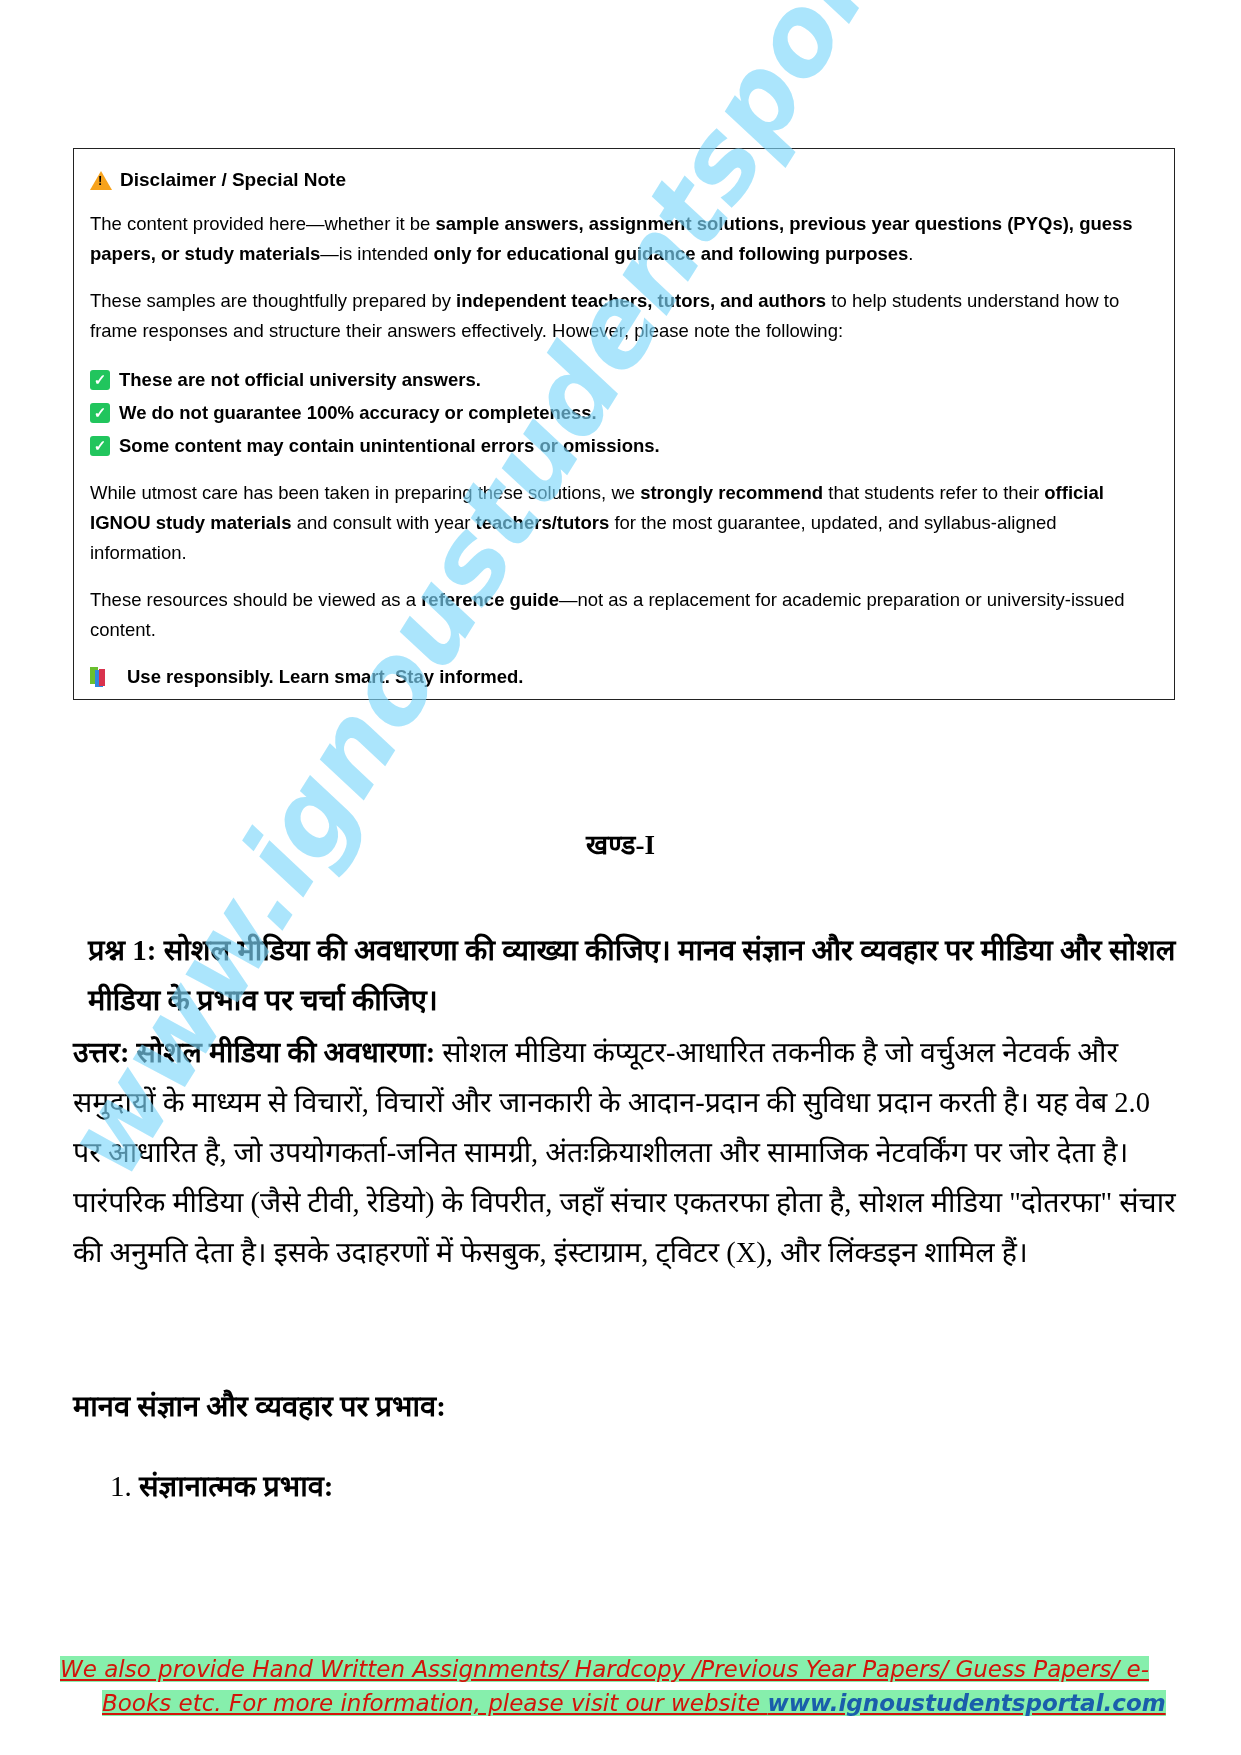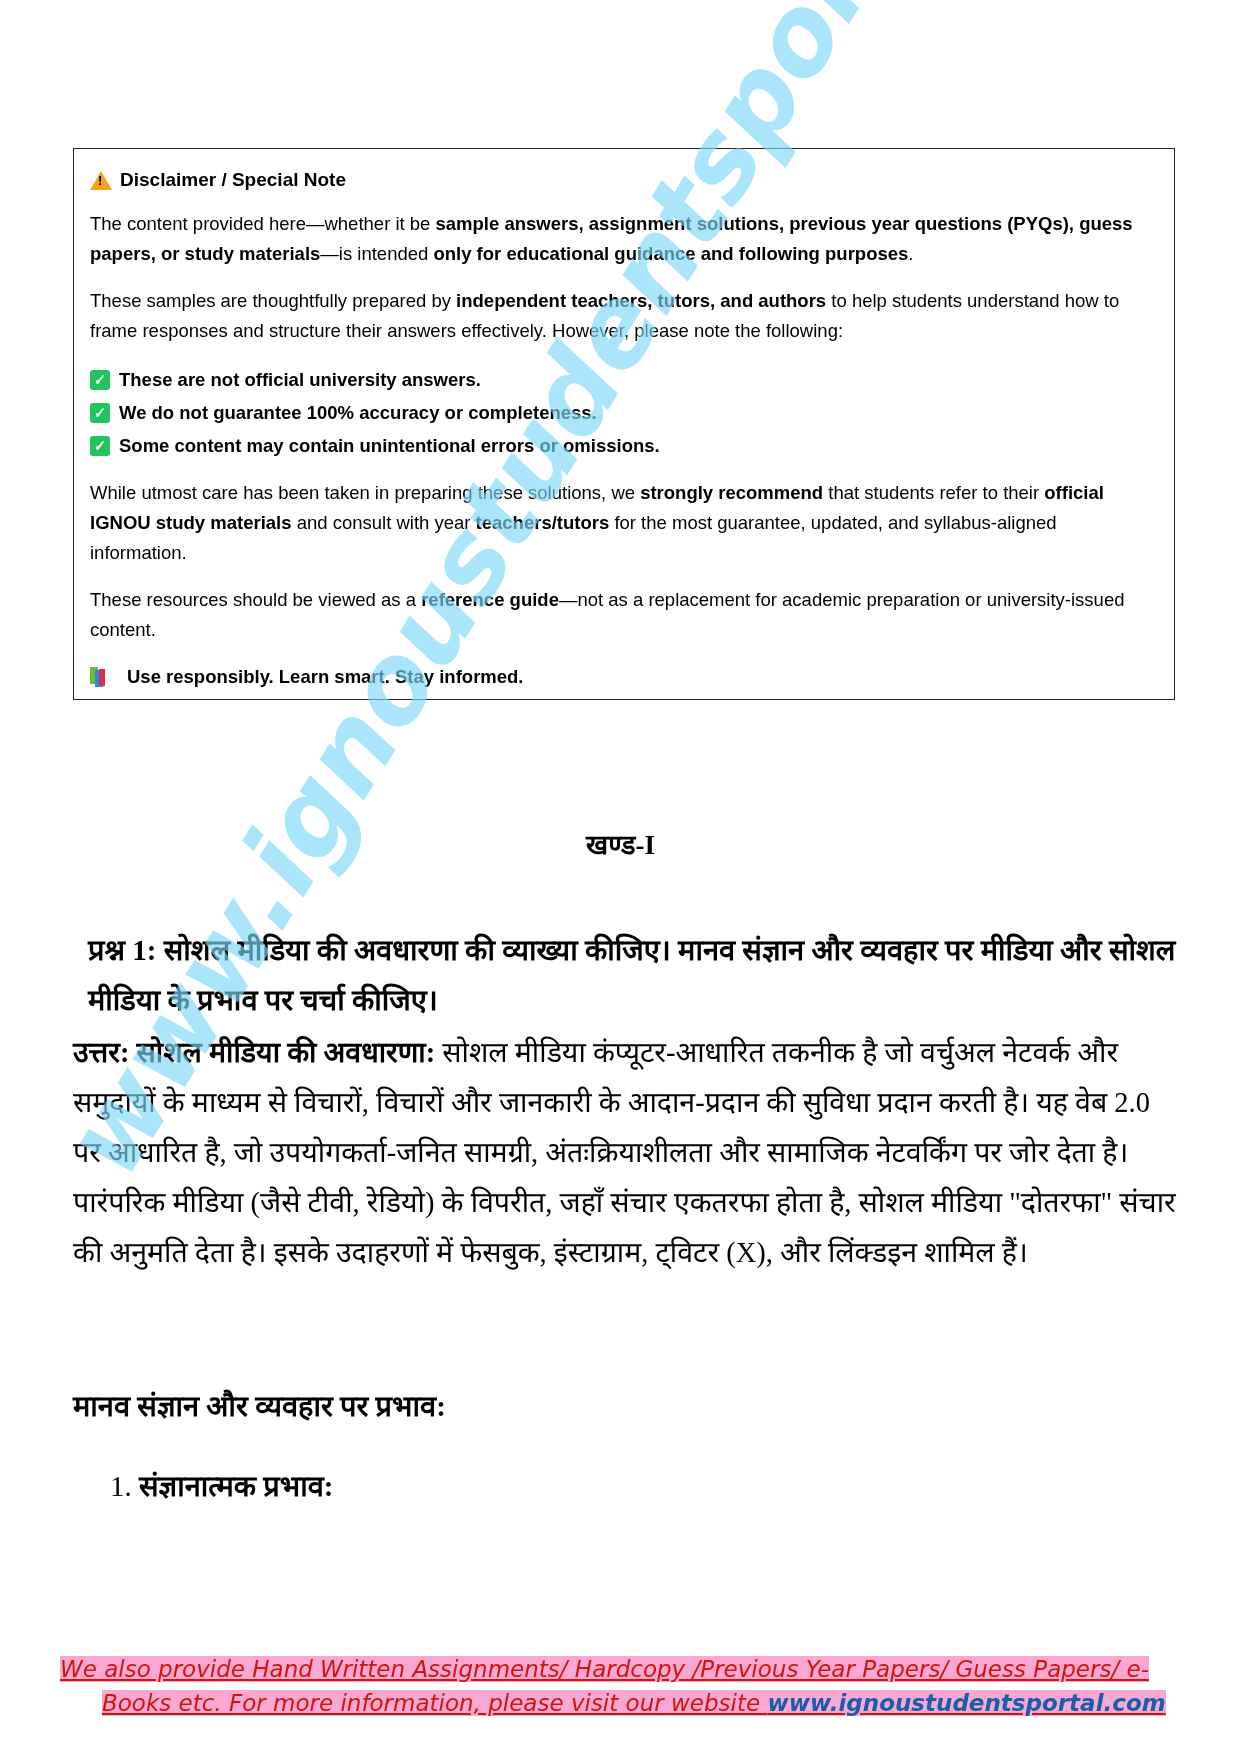--- a/index.html
+++ b/index.html
@@ -35,21 +35,21 @@
 
   .section-title { position: absolute; left: 0; right: 0; top: 825px; text-align: center; font-family: "Liberation Serif", serif; font-weight: bold; font-size: 27px; }
   .question { position: absolute; left: 88px; top: 925px; width: 1100px; font-family: "Liberation Serif", serif; font-weight: bold; font-size: 29px; line-height: 50px; }
   .answer { position: absolute; left: 73px; top: 1028px; width: 1105px; font-family: "Liberation Serif", serif; font-size: 28.5px; line-height: 50px; }
   .answer b { font-weight: bold; }
   .subhead { position: absolute; left: 73px; top: 1385px; font-family: "Liberation Serif", serif; font-weight: bold; font-size: 29px; }
   .list-item { position: absolute; left: 110px; top: 1465px; font-family: "Liberation Serif", serif; font-size: 29px; text-align: center; }
   .list-item b { font-weight: bold; }
 
   .footer { position: absolute; left: 60px; top: 1652px; width: 1120px; font-family: "DejaVu Sans", sans-serif; font-style: italic; font-size: 23px; line-height: 34px; color: #d2140a; }
-  .footer .hl { background: #f9a8d4; text-decoration: underline; text-decoration-color: #d2140a; }
+  .footer .hl { background: #86efac; text-decoration: underline; text-decoration-color: #d2140a; }
   .footer .line2 { padding-left: 42px; }
   .footer a { color: #1a5eab; font-weight: bold; text-decoration: underline; text-decoration-color: #1aa54b; }
 </style>
 </head>
 <body>
 
 <div class="page">
 
   <div class="watermark">www.ignoustudentsportal.com</div>
 

